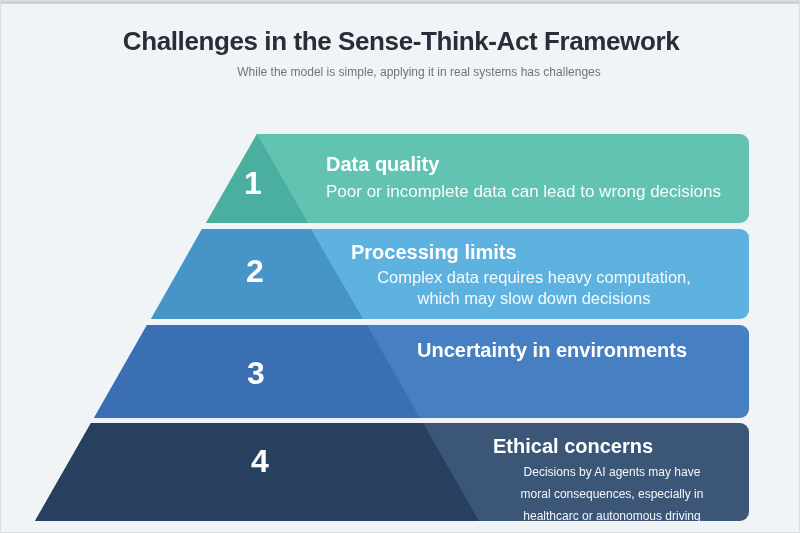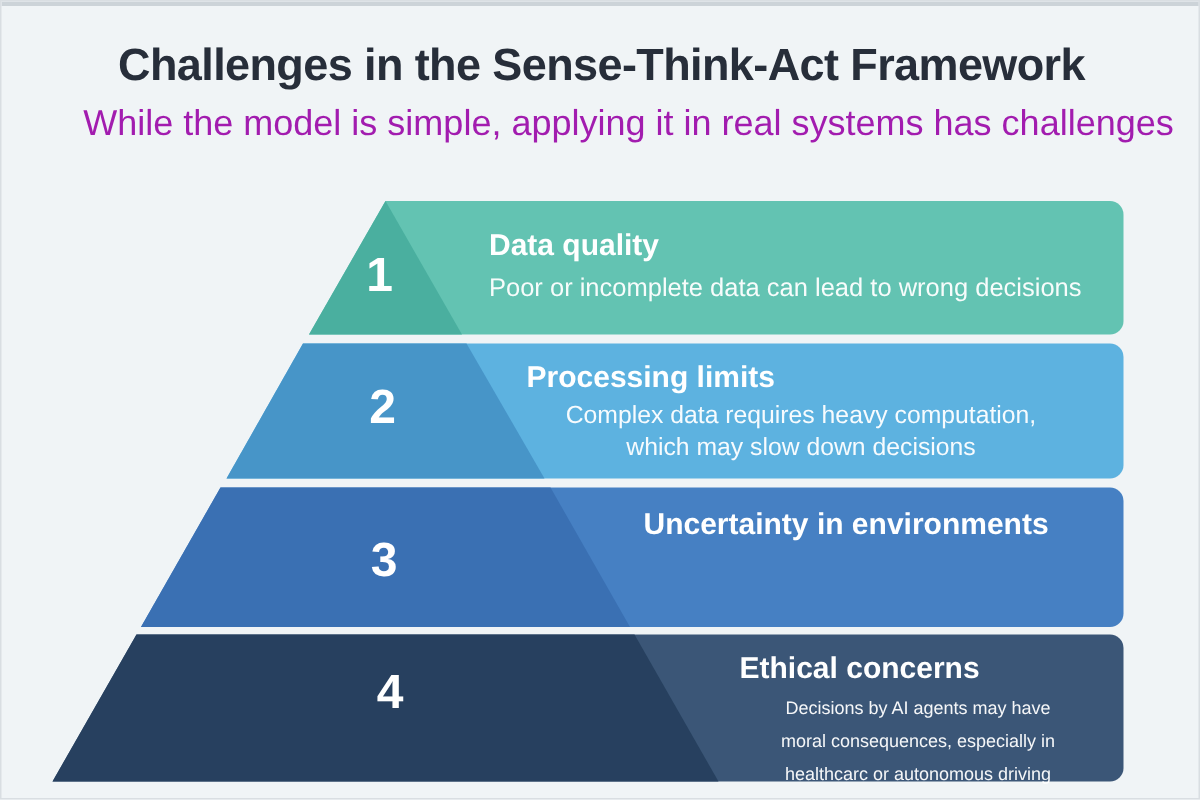--- a/index.html
+++ b/index.html
@@ -5,45 +5,45 @@
   html,body{margin:0;padding:0;background:#e8ecee;}
   .canvas{
     position:relative;width:800px;height:533px;overflow:hidden;
     background:#f0f4f6;
     border:1px solid #d9dee2;box-sizing:border-box;
     font-family:"Liberation Sans", sans-serif;
   }
   .top-strip{position:absolute;left:0;top:0;width:800px;height:3px;background:#ccd3d8;}
   .header{position:absolute;left:0;top:26px;width:800px;text-align:center;}
   .main-title{
-    font-size:30px;font-weight:700;color:#272e3a;letter-spacing:-0.4px;
+    font-size:26px;font-weight:700;color:#272e3a;letter-spacing:-0.4px;
     margin:0 0 9px 0;line-height:1.1;
   }
-  .sub-title{font-size:24px;font-weight:400;color:#a21caf;margin:0;line-height:1.2;padding-left:36px;}
+  .sub-title{font-size:12px;font-weight:400;color:#737373;margin:0;line-height:1.2;padding-left:36px;}
   .pyramid-svg{position:absolute;left:0;top:0;}
   .tier-num{
     position:absolute;transform:translateX(-50%);
     color:#ffffff;font-size:32px;font-weight:700;line-height:1;
   }
   .num-1{left:252px;top:166px;}
   .num-2{left:254px;top:254px;}
   .num-3{left:255px;top:356px;}
   .num-4{left:259px;top:444px;}
   .tier-text{position:absolute;color:#ffffff;}
   .tier-title{font-size:20px;font-weight:700;line-height:26px;margin:0;}
   .tier-desc{
     font-size:16.5px;font-weight:400;line-height:21px;margin:2px 0 0 0;
     color:rgba(255,255,255,0.95);white-space:pre-line;
   }
   .text-1{left:325px;top:150px;width:420px;text-align:left;}
   .text-1 .tier-desc{font-size:17px;margin-top:4px;}
   .text-2{left:350px;top:238px;width:366px;text-align:center;}
   .text-2 .tier-title{text-align:left;}
   .text-3{left:414px;top:336px;width:322px;text-align:center;}
-  .text-3 .tier-title{text-align:left;margin-left:14px;}
+  .text-3 .tier-title{text-align:left;margin-left:2px;}
   .text-4{left:477px;top:432px;width:268px;text-align:center;}
   .text-4 .tier-title{text-align:left;margin-left:15px;}
   .text-4 .tier-desc{font-size:12px;line-height:22px;}
 </style>
 </head>
 <body>
 
 <div class="canvas">
   <div class="top-strip"></div>
 

